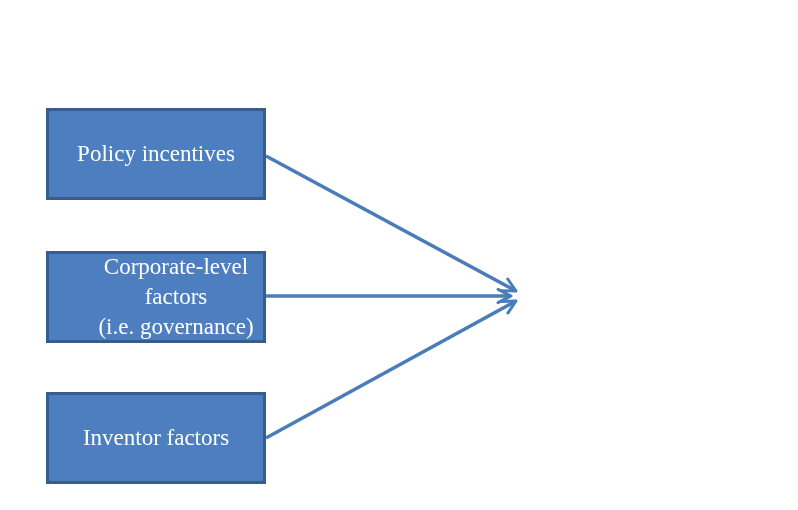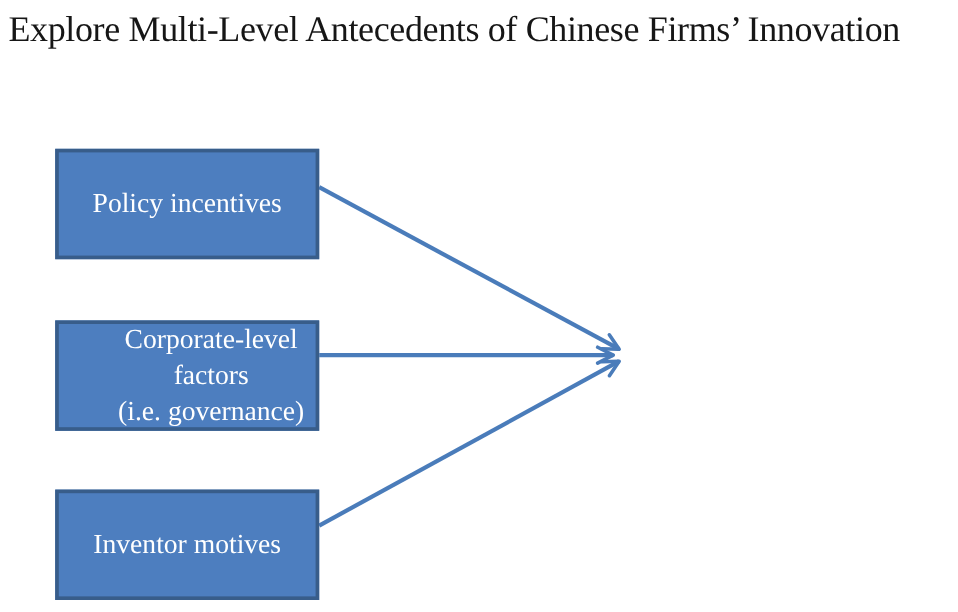--- a/index.html
+++ b/index.html
@@ -42,21 +42,20 @@
   .node {
     position: absolute;
     box-sizing: border-box;
     background: #4d7ebf;
     border: 3px solid #385d8a;
     color: #ffffff;
     display: flex;
     align-items: center;
     justify-content: center;
     text-align: center;
-    margin-top: 16px;
   }
   .node.rect {
     left: 46px;
     width: 220px;
     height: 92px;
   }
   .node.ellipse {
     left: 523px;
     top: 238px;
     width: 222px;
@@ -74,21 +73,20 @@
   }
   #node-policy    { top: 108px; }
   #node-corporate { top: 251px; padding-left: 40px; }
   #node-inventor  { top: 392px; }
 </style>
 </head>
 <body>
 
 <div class="canvas">
 
-  <h1 class="page-title">Explore Multi-Level Antecedents of Chinese Firms’ Innovation</h1>
 
   <svg class="arrows-layer" viewBox="0 0 798 510" xmlns="http://www.w3.org/2000/svg">
     <defs>
       <marker id="chevron-head" viewBox="0 0 10 10" refX="8.6" refY="5" markerWidth="5" markerHeight="5" orient="auto">
         <path d="M1.2,1.2 L8.6,5 L1.2,8.8" fill="none" stroke="#4a7cba" stroke-width="1.7" stroke-linecap="round" stroke-linejoin="round"></path>
       </marker>
     </defs>
     <line class="arrow-line" x1="266" y1="156" x2="516" y2="291" marker-end="url(#chevron-head)"></line>
     <line class="arrow-line" x1="266" y1="296" x2="511" y2="296" marker-end="url(#chevron-head)"></line>
     <line class="arrow-line" x1="266" y1="438" x2="516" y2="301" marker-end="url(#chevron-head)"></line>
@@ -98,17 +96,17 @@
     <span class="node-label">Policy incentives</span>
   </div>
 
   <div class="node rect" id="node-corporate">
     <span class="node-label">Corporate-level
 factors
 (i.e. governance)</span>
   </div>
 
   <div class="node rect" id="node-inventor">
-    <span class="node-label">Inventor motives</span>
+    <span class="node-label">Inventor factors</span>
   </div>
 
 
 </div>
 
 </body></html>

